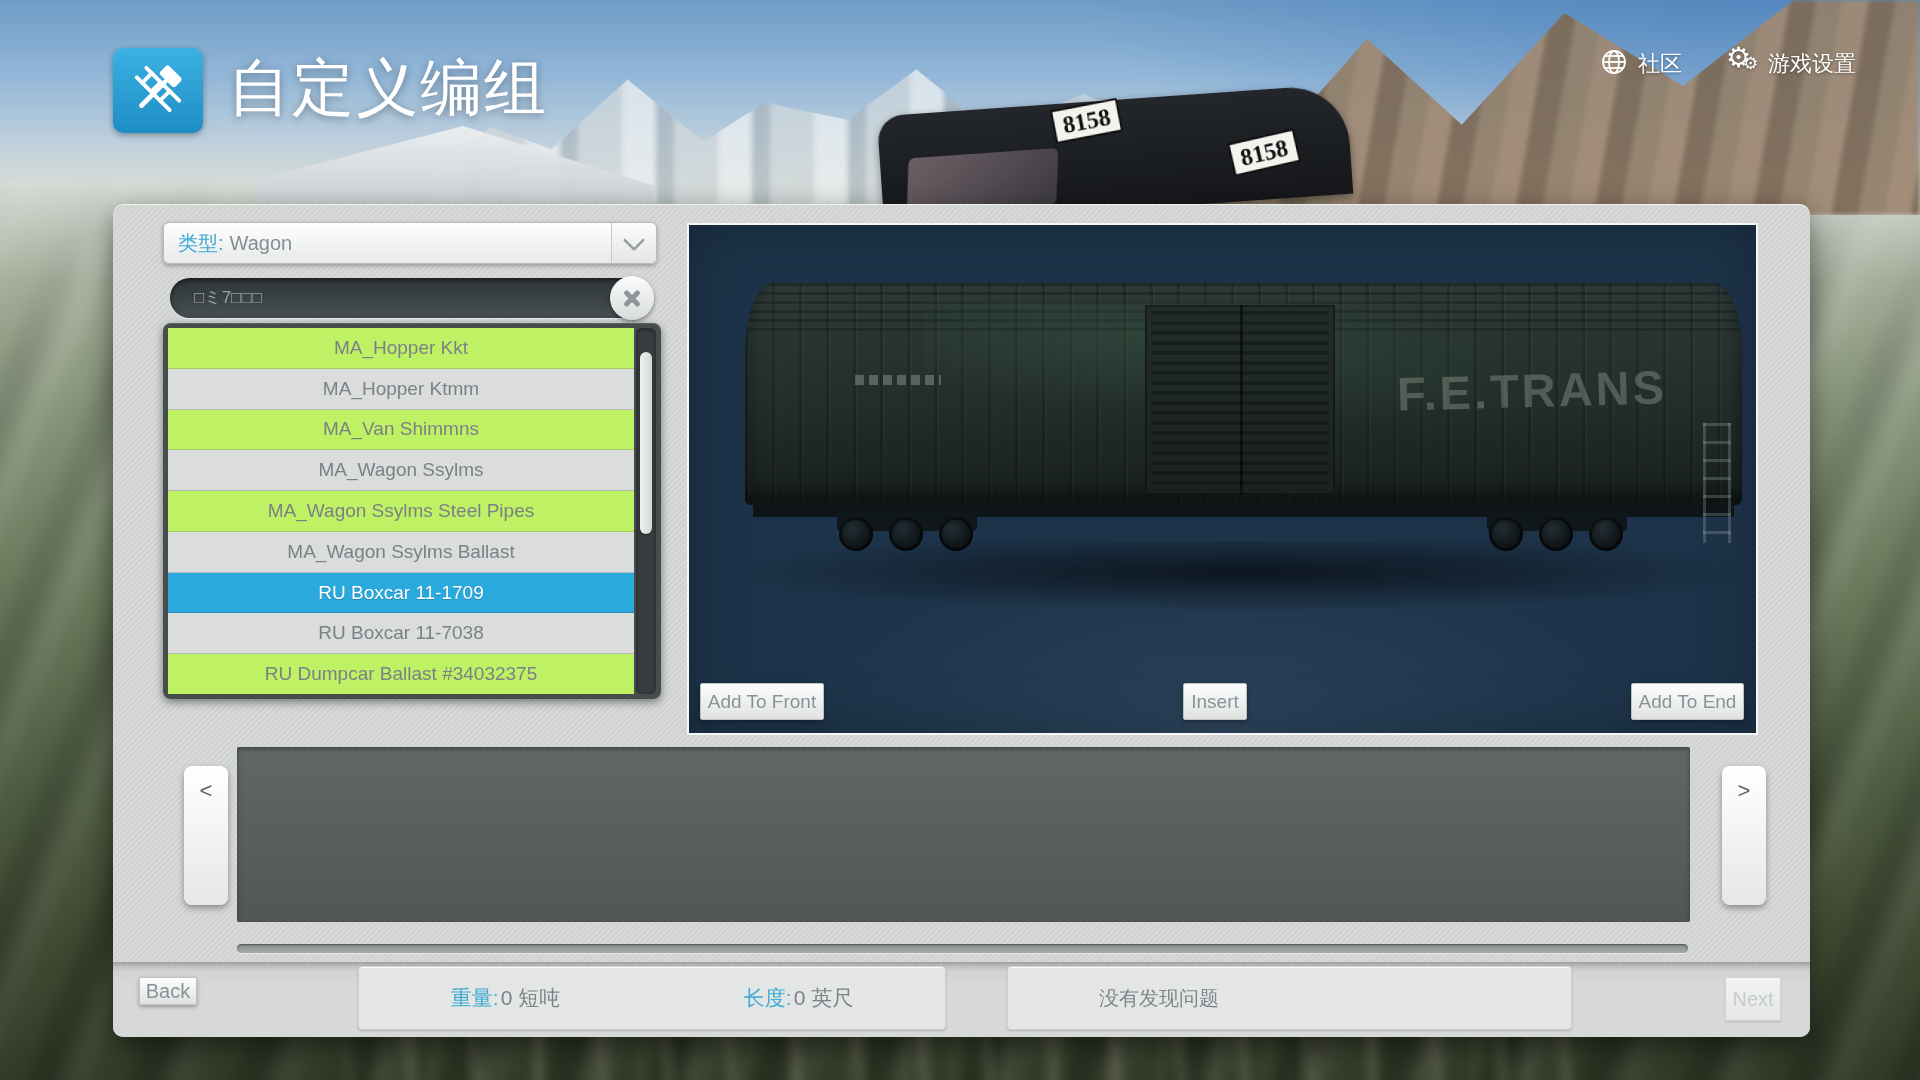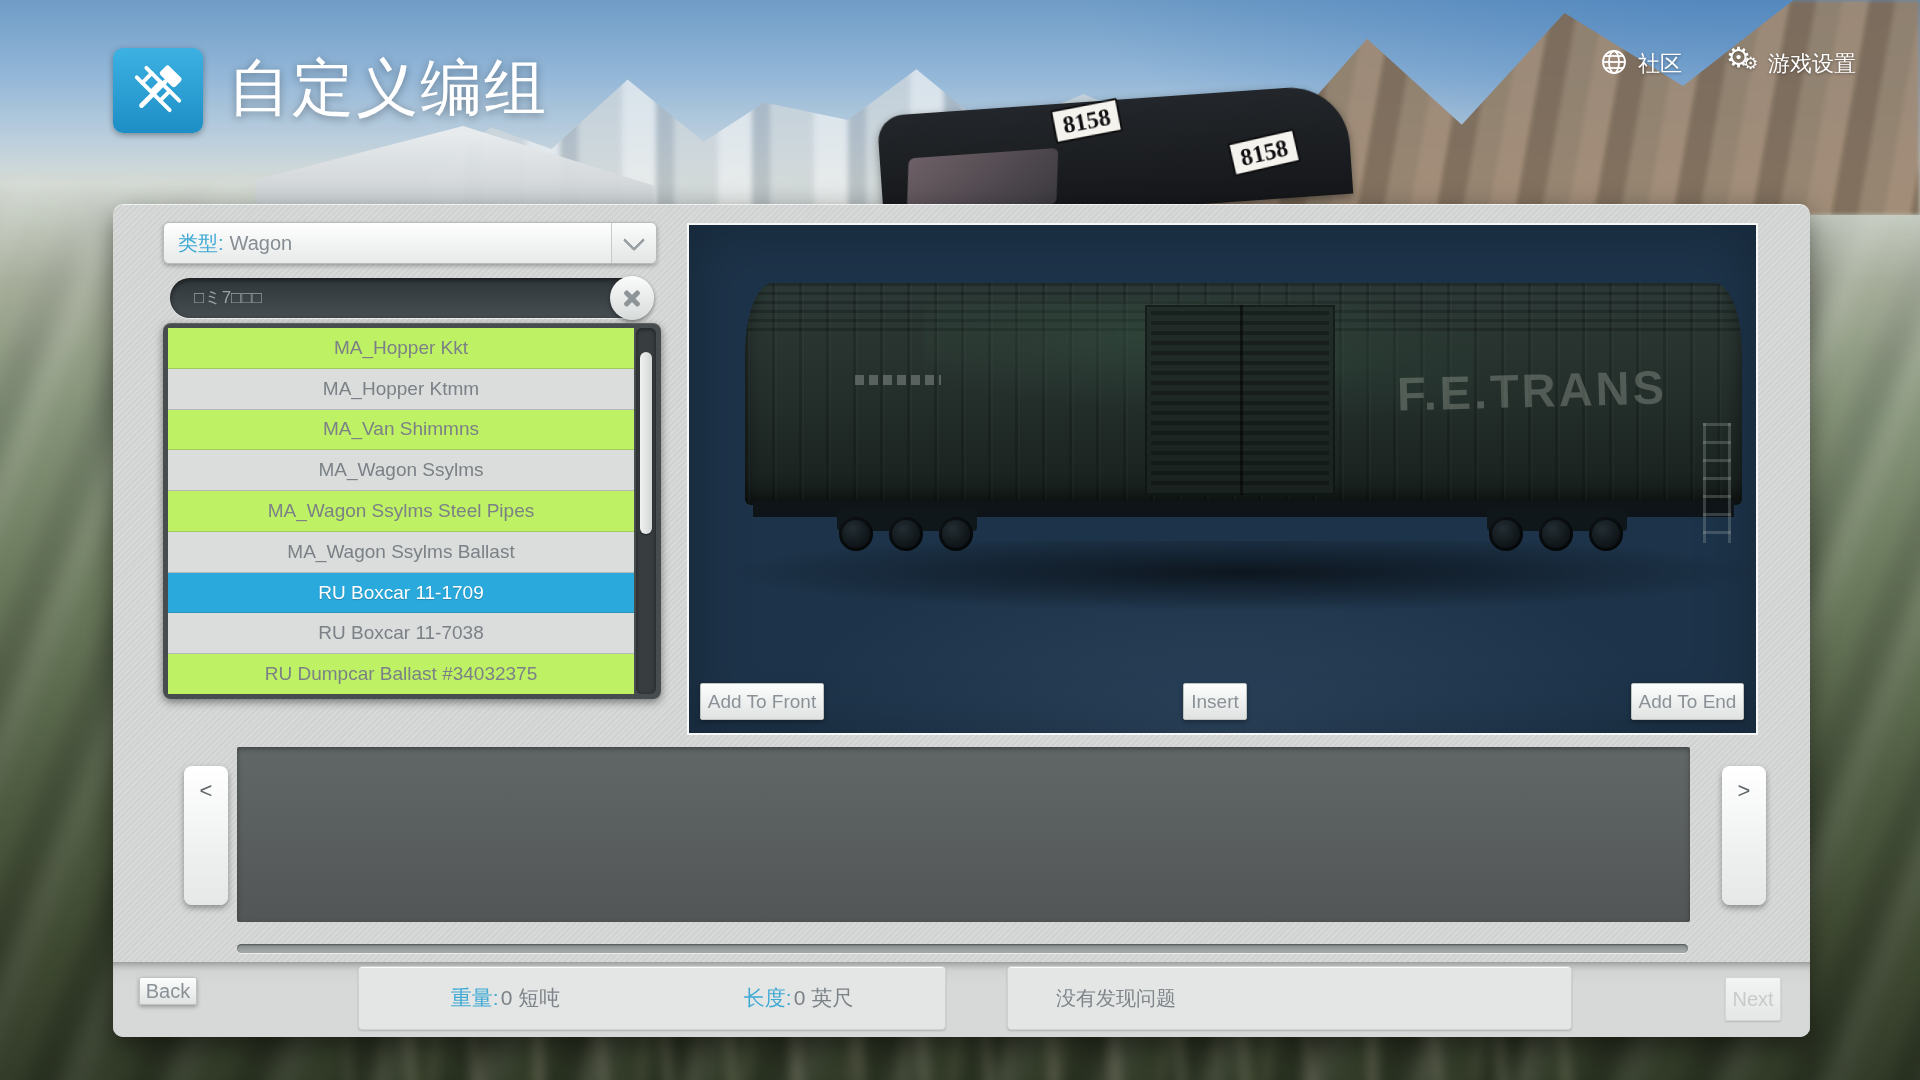--- a/index.html
+++ b/index.html
@@ -171,21 +171,21 @@
   .btn-next.disabled{color:#c6cbca;border-color:#d2d6d5;cursor:default;
     background:linear-gradient(180deg,#f2f4f3,#e4e7e6);box-shadow:0 1px 2px rgba(0,0,0,.15);}
   .info-card{position:absolute;top:4px;height:64px;background:#e3e6e5;border:1px solid #cdd1d0;
     border-radius:4px;box-shadow:0 1px 2px rgba(0,0,0,.18),inset 0 1px 0 rgba(255,255,255,.85);
     box-sizing:border-box;}
   .stats-card{left:245px;width:588px;display:flex;}
   .stat{flex:1;display:flex;flex-direction:row;align-items:center;justify-content:center;gap:2px;}
   .stat .s-label{color:#3fa9d4;font-size:21px;}
   .stat .s-value{color:#7c8287;font-size:21px;}
   .status-card{left:894px;width:565px;display:flex;align-items:center;}
-  .status-card .msg{padding-left:48px;color:#7f858a;font-size:20px;}
+  .status-card .msg{padding-left:91px;color:#7f858a;font-size:20px;}
 </style>
 </head>
 <body>
 
 <div id="stage">
 
   <div class="bg-base"></div>
   <div class="bg-skyglow"></div>
   <div class="bg-streaks"></div>
   <div class="bg-tracks"></div>

